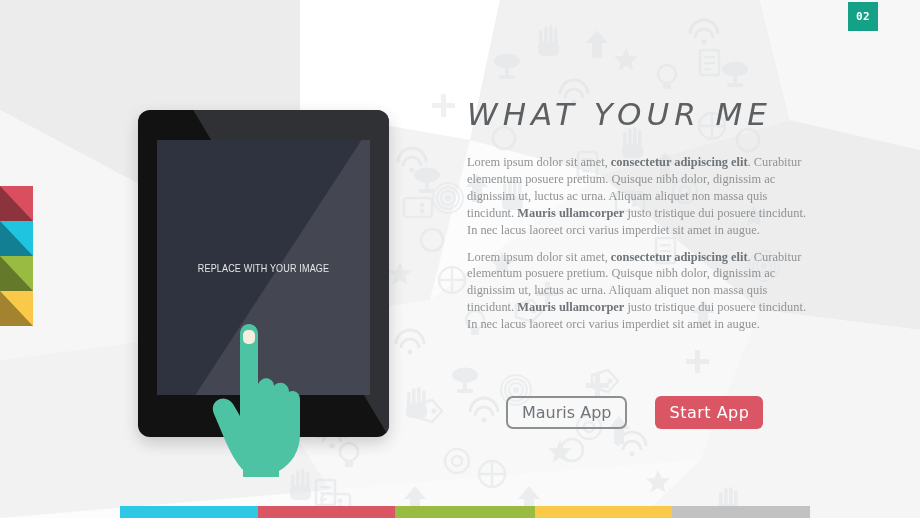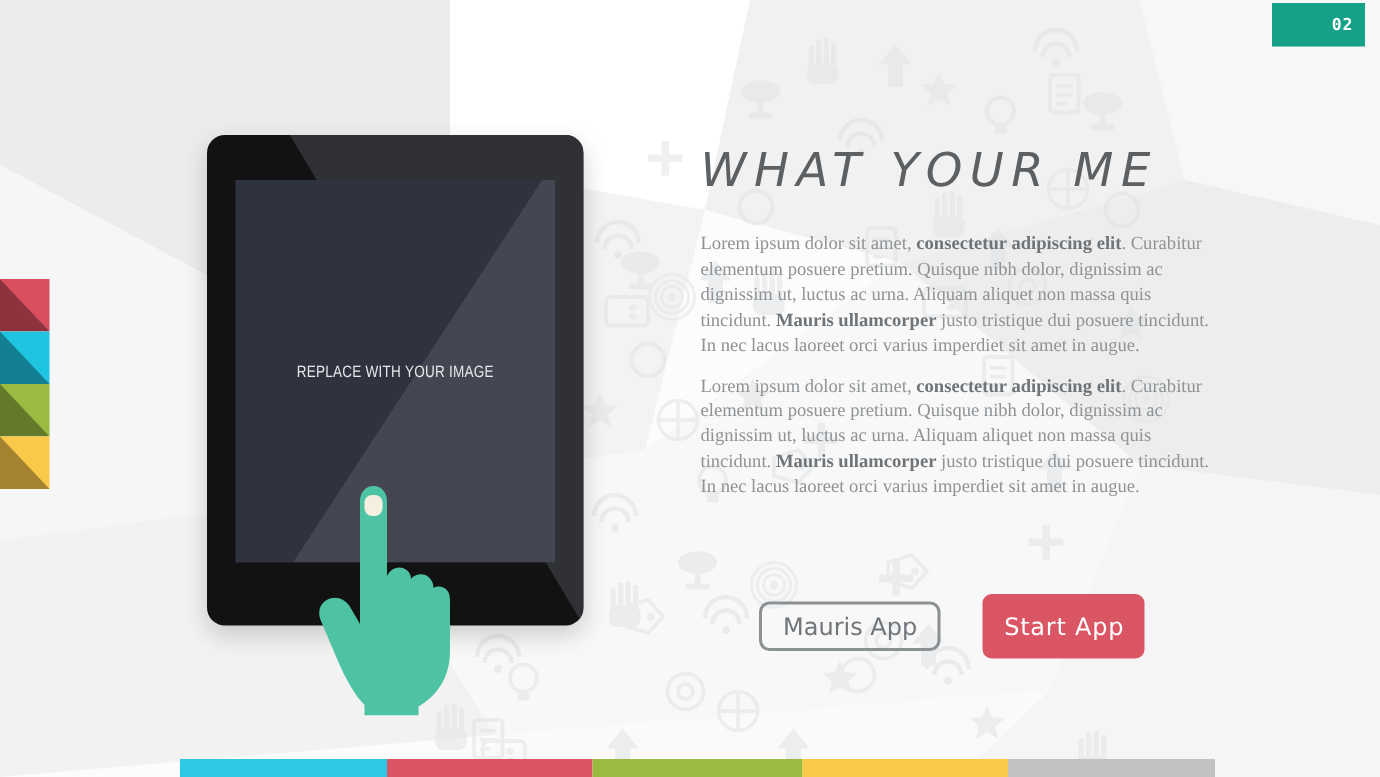--- a/index.html
+++ b/index.html
@@ -176,21 +176,21 @@
     font-size: 16px;
     display: flex;
     align-items: center;
     justify-content: center;
     font-family: "DejaVu Sans", sans-serif;
     cursor: pointer;
     box-sizing: border-box;
   }
   .btn-start {
     min-width: 108px;
-    height: 43px;
+    height: 33px;
     padding: 0 14px;
     border: none;
     border-radius: 6px;
     background: #da5665;
     color: #ffffff;
     font-size: 16px;
     display: flex;
     align-items: center;
     justify-content: center;
     font-family: "DejaVu Sans", sans-serif;
@@ -366,40 +366,40 @@
 
     <use href="#ic-card" x="404" y="198"></use>
     <use href="#ic-card" x="322" y="494"></use>
     <use href="#ic-card" x="616" y="192"></use>
 
     <use href="#ic-at" x="576" y="414"></use>
     <use href="#ic-at" x="444" y="448"></use>
     <use href="#ic-at" x="672" y="178"></use>
   </svg>
 
-  <div class="page-badge" style="background: rgb(21, 160, 136); color: rgb(255, 255, 255); padding-left: 32px;">
+  <div class="page-badge" style="background: rgb(21, 160, 136); color: rgb(255, 255, 255);">
     <span>02</span>
   </div>
 
   <div class="side-tabs">
     <div class="side-tab" style="background: rgb(217, 79, 96);">
         <div class="fold"></div>
       </div>
     <div class="side-tab" style="background: rgb(30, 196, 224);">
         <div class="fold"></div>
       </div>
     <div class="side-tab" style="background: rgb(154, 187, 65);">
         <div class="fold"></div>
       </div>
     <div class="side-tab" style="background: rgb(251, 201, 74);">
         <div class="fold"></div>
       </div>
   </div>
 
-  <div class="tablet" style="background: rgb(18, 18, 18);">
+  <div class="tablet" style="background: rgb(18, 18, 18); margin-top: 20px;">
     <div class="tablet-bezel-gloss"></div>
     <div class="tablet-screen" style="background: rgb(47, 50, 63);">
       <div class="screen-gloss"></div>
       <div class="screen-label">REPLACE WITH YOUR IMAGE</div>
     </div>
   </div>
 
   <svg class="hand" viewBox="0 0 92 165">
     <path d="M31 22 C31 16 35 12 40 12 C45 12 49 16 49 22 L49 72 L49 72 C52 66 58 65 62 68 C64 69.5 65 71.5 65 74 C68 70 74 70 77 73 C79 75 80 77 80 80 C83 78 88 79 90 83 C91 85.4 91 87 91 90 L91 122 C91 140 82 152 70 159 L70 165 L34 165 L34 158 C28 152 22 142 16 128 L5 102 C2 95 5 89 11 87 C16 85.4 21 87.6 24 92 L31 104 Z" fill="#4ec3a4"></path>
     <rect x="34" y="18" width="12" height="14" rx="5" fill="#f6efe0"></rect>

